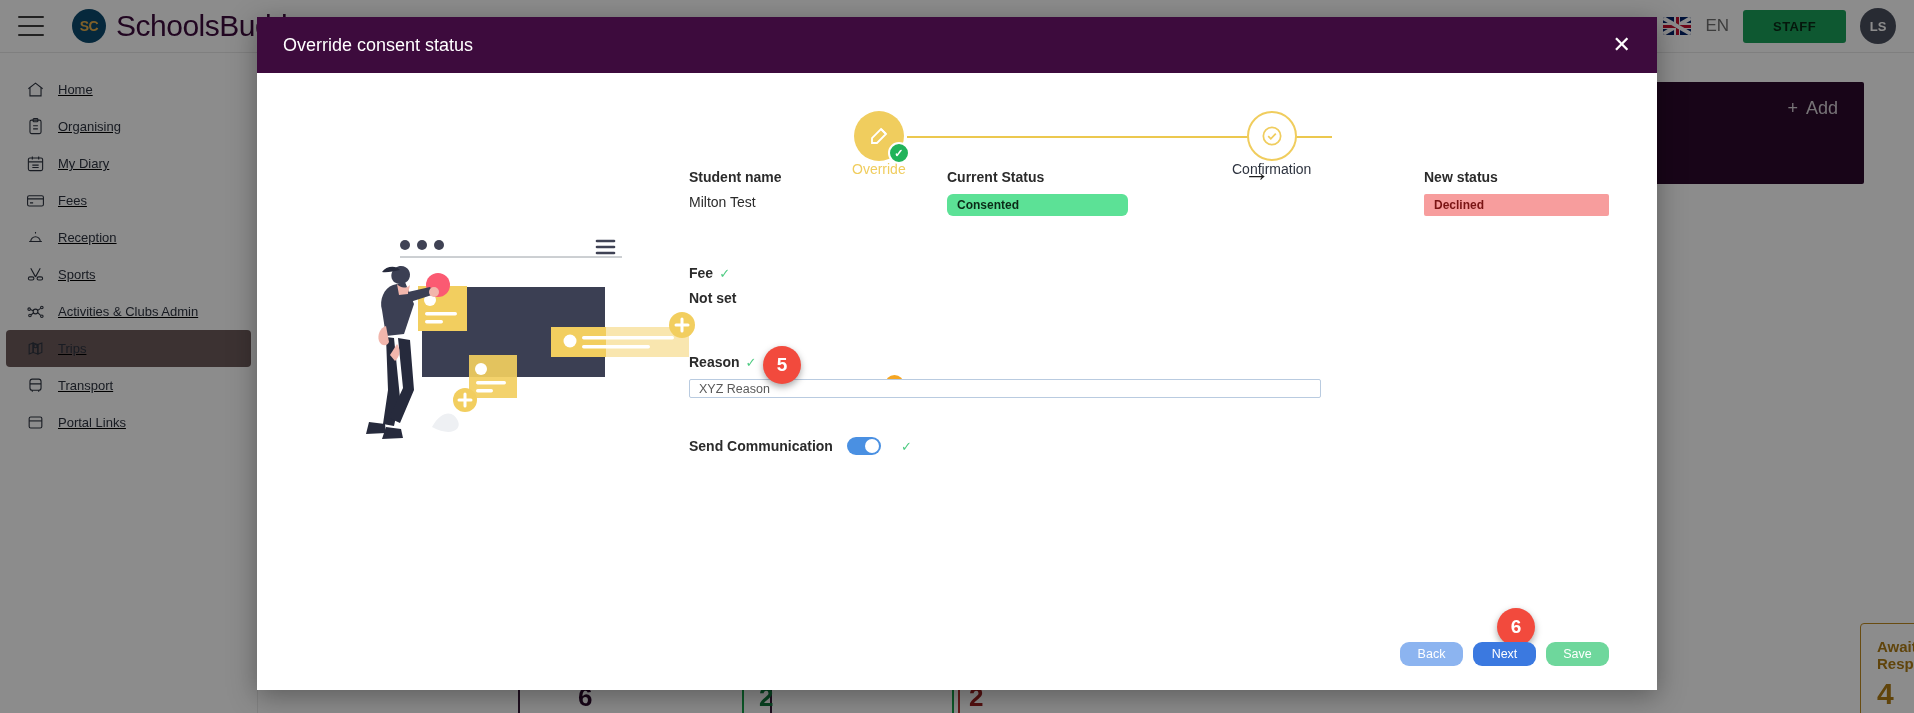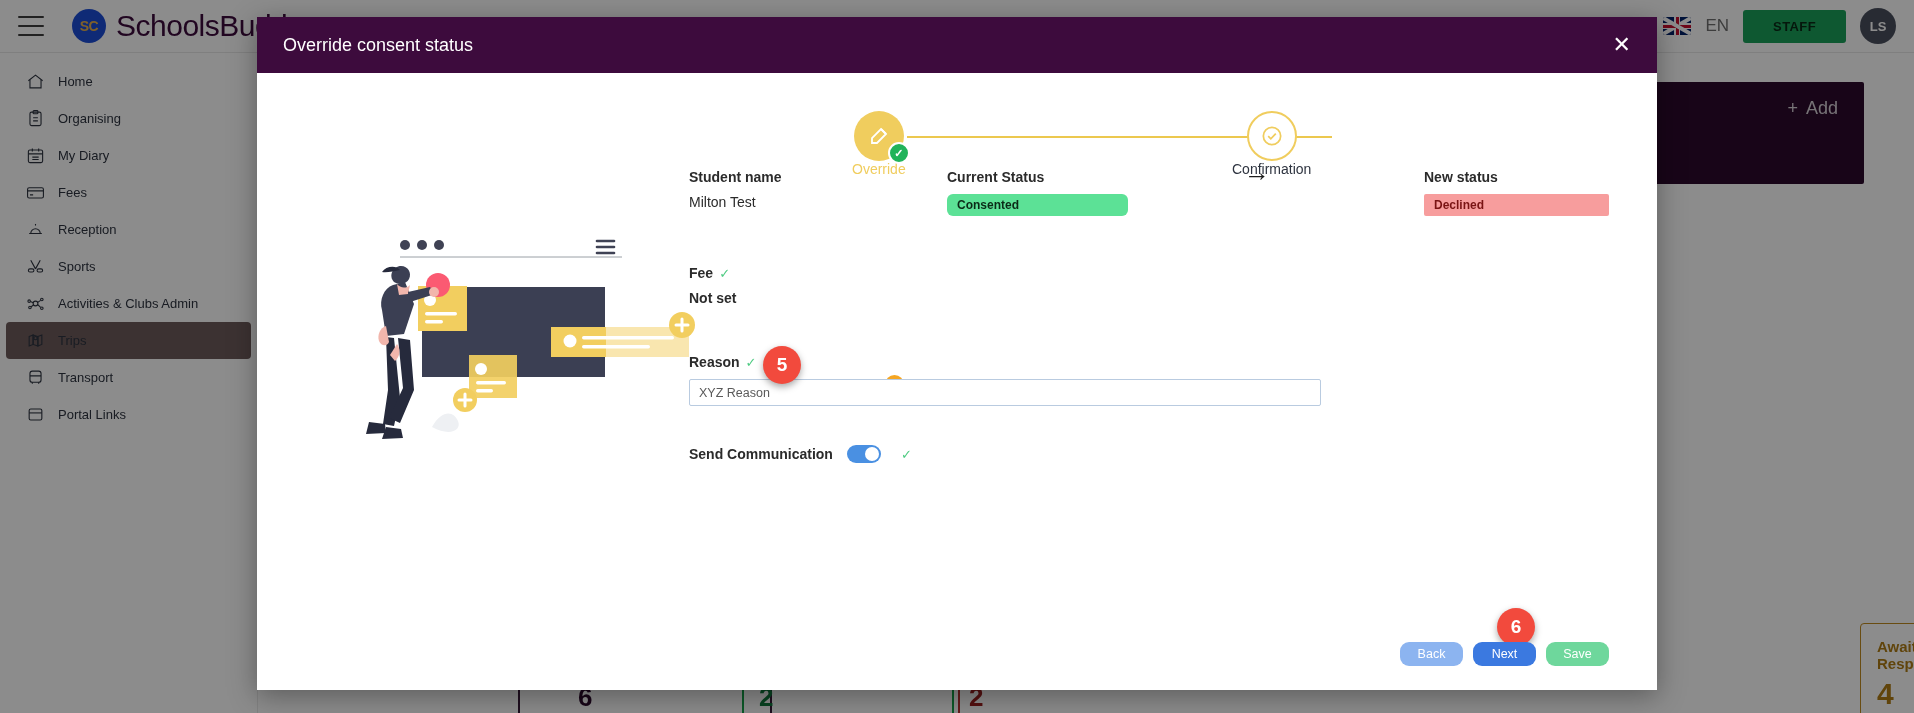--- a/index.html
+++ b/index.html
@@ -17,21 +17,21 @@
   .topbar {
     position: absolute; top: 0; left: 0; right: 0; height: 53px;
     background: #ffffff; border-bottom: 1px solid #e8e8e8;
     display: flex; align-items: center; padding: 0 18px;
   }
   .hamburger { width: 26px; height: 20px; display:flex; flex-direction:column; justify-content:space-between; cursor:pointer; }
   .hamburger span { display:block; height:2px; background:#3c3c3c; border-radius:1px; }
   .brand { display:flex; align-items:center; margin-left: 28px; }
   .brand-badge {
     width: 34px; height: 34px; border-radius: 50%;
-    background: #1d4ed8; color:#e8b04b;
+    background: #0c4a6e; color:#e8b04b;
     display:flex; align-items:center; justify-content:center;
     font-size: 14px; font-weight: bold; letter-spacing:-0.5px;
   }
   .brand-name { margin-left: 10px; font-size: 30px; color:#3d0b3d; letter-spacing:-0.5px; }
   .topbar-right { margin-left:auto; display:flex; align-items:center; gap: 14px; }
   .flag-uk {
     width: 28px; height: 18px; position: relative; overflow:hidden;
     background: #012169; border-radius: 2px;
   }
   .flag-uk::before, .flag-uk::after {
@@ -48,22 +48,22 @@
   .staff-btn {
     background:#1aa05a; color:#063; font-weight:bold; font-size:13px;
     padding: 9px 30px; border-radius:3px; border:none; color:#0a2a16; letter-spacing:0.4px;
   }
   .avatar-ls {
     width:36px; height:36px; border-radius:50%; background:#4a4f5e; color:#fff;
     display:flex; align-items:center; justify-content:center; font-size:13px; font-weight:bold;
   }
 
   .sidebar {
-    position:absolute; top:53px; left:0; width:258px; bottom:0;
-    background:#fff; border-right:1px solid #ececec; padding-top:10px;
+    position:absolute; top:61px; left:0; width:258px; bottom:0;
+    background:#fff; border-right:1px solid #ececec; padding-top:10px;text-decoration:underline;
   }
   .side-item {
     display:flex; align-items:center; height:37px; padding-left: 14px; margin: 0 6px;
     border-radius:4px; color:#2e3440; font-size:13px; cursor:pointer;
   }
   .side-item.active { background:#6d5b5b; }
   .side-ico { width:30px; height:22px; display:flex; align-items:center; justify-content:center; }
   .side-ico svg { width:19px; height:19px; stroke:#2e3440; fill:none; stroke-width:1.4; }
   .side-label { margin-left: 8px; }
 
@@ -163,21 +163,21 @@
   .fee-row { margin-top:49px; display:flex;align-items:center; }
   .warn-row { position:absolute; left:196px; top:110px; display:flex; align-items:center; gap:14px; }
   .warn-ico {
     width:19px; height:19px; border-radius:50%; background:#f5a623; color:#fff;
     display:flex; align-items:center; justify-content:center; font-size:12px; font-weight:bold;
   }
   .warn-text { color:#f5a623; font-size:14px; }
 
   .reason-block { margin-top:48px; position:relative; }
   .reason-input {
-    margin-top:9px; width:632px; height:27px; border:1px solid #b9cbe0; border-radius:2px;
+    margin-top:9px; width:632px; height:19px; border:1px solid #b9cbe0; border-radius:2px;
     padding: 0 9px; font-size:12.5px; color:#5a5a5a; font-family:"Liberation Sans", sans-serif;
     background:#fff; outline:none;
   }
   .marker {
     position:absolute; border-radius:50%; background:#f24a3d; color:#fff;
     display:flex; align-items:center; justify-content:center; font-weight:bold;
     box-shadow: 0 3px 7px rgba(0,0,0,.35);
   }
   .marker-5 { left:74px; top:-8px; width:38px; height:38px; font-size:19px; }
 

